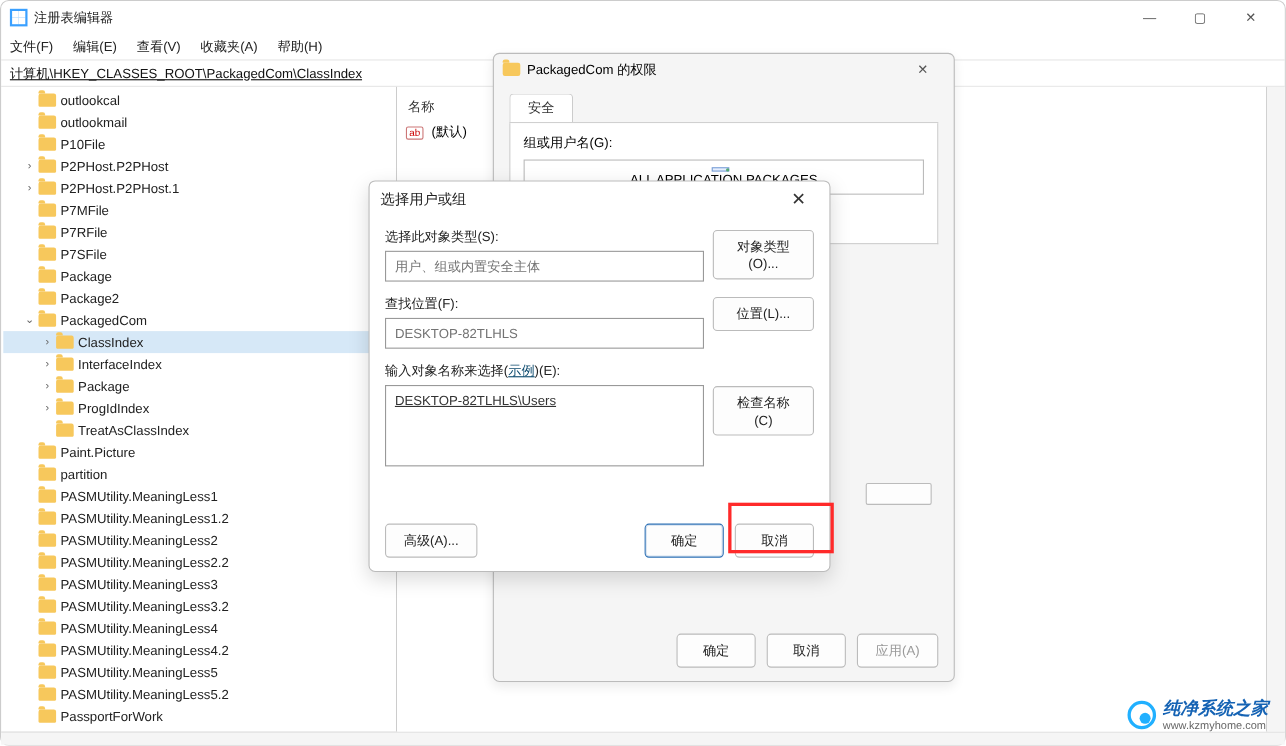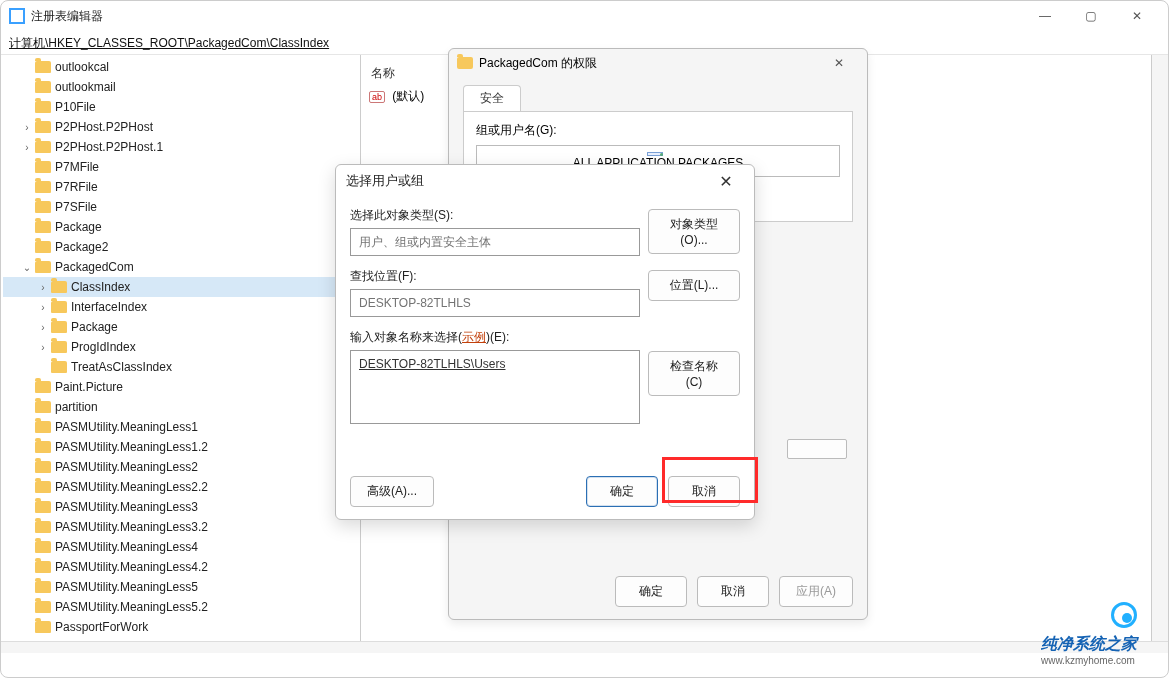--- a/index.html
+++ b/index.html
@@ -63,52 +63,59 @@
 
   
   .sel-dialog { position:absolute; left:335px; top:164px; width:420px; height:356px; background:#fff; border:1px solid #bbb; border-radius:6px; box-shadow:0 6px 18px rgba(0,0,0,0.15); }
   .sel-title { height:32px; display:flex; align-items:center; padding:0 10px; border-bottom:0; }
   .sel-title .t { font-size:13px; color:#222; }
   .sel-close { margin-left:auto; font-size:16px; color:#333; width:36px; text-align:center; }
   .sel-body { padding:10px 14px; }
   .sel-row { display:flex; align-items:flex-start; gap:8px; margin-bottom:12px; }
   .sel-col-left { flex:1; }
   .sel-label { color:#222; margin-bottom:4px; }
-  .sel-link { color:#c2410c; text-decoration: underline; }
+  .sel-link { color:#0c4a6e; text-decoration: underline; }
   .sel-input { width:100%; border:1px solid #999; padding:6px 8px; color:#737373; background:#fff; }
   .sel-textarea { width:100%; height:74px; border:1px solid #999; padding:6px 8px; color:#333; background:#fff; resize:none; }
   .underlined { text-decoration: underline; }
   .side-btn { width:92px; align-self:flex-start; margin-top:2px; }
   .side-btn2 { width:92px; align-self:flex-start; margin-top:4px; }
   .sel-footer { position:absolute; bottom:12px; left:14px; right:14px; display:flex; }
   .sel-footer .left { }
   .sel-footer .right { margin-left:auto; display:flex; gap:10px; }
   .ok-highlight { position:absolute; left:662px; top:457px; width:96px; height:46px; border:3px solid #ff2a2a; pointer-events:none; }
   .sel-footer .btn.primary { border:1px solid #2b6fb4; box-shadow:0 0 0 1px rgba(43,111,180,0.2) inset; }
 
-  .watermark { position:absolute; right:32px; bottom:12px; display:flex; align-items:flex-end; gap:6px; color:#0aa0ff;flex-direction:column; }
+  .watermark { position:absolute; right:16px; bottom:12px; display:flex; align-items:center; gap:6px; color:#0aa0ff; }
   .wm-ring { width:26px; height:26px; border:3px solid #21b0ff; border-radius:50%; position:relative; }
   .wm-dot { position:absolute; width:10px; height:10px; background:#21b0ff; border-radius:50%; top:8px; left:8px; }
   .wm-txt1 { font-size:16px; font-weight:bold; color:#1563b4; font-style:italic; }
   .wm-txt2 { font-size:10px; color:#666; display:block; }
 </style>
 </head>
 <body>
 
 <div class="mainwin">
   <div class="titlebar">
     <span class="title-icon"></span>
     <span class="title-text">注册表编辑器</span>
     <div class="win-controls">
       <div class="win-btn">—</div>
       <div class="win-btn">▢</div>
       <div class="win-btn">✕</div>
     </div>
   </div>
 
+  <div class="menubar">
+    <span>文件(F)</span>
+    <span>编辑(E)</span>
+    <span>查看(V)</span>
+    <span>收藏夹(A)</span>
+    <span>帮助(H)</span>
+  </div>
 
   <div class="addressbar">
     <span class="addr-text"><span class="segu">计算机\HKEY_CLASSES_ROOT\PackagedCom\ClassIndex</span></span>
   </div>
 
   <div class="mainbody">
     <div class="tree-pane">
       <div class="tree" id="tree-container">
           <div class="trow d1">
             <span class="twisty-none"></span>

